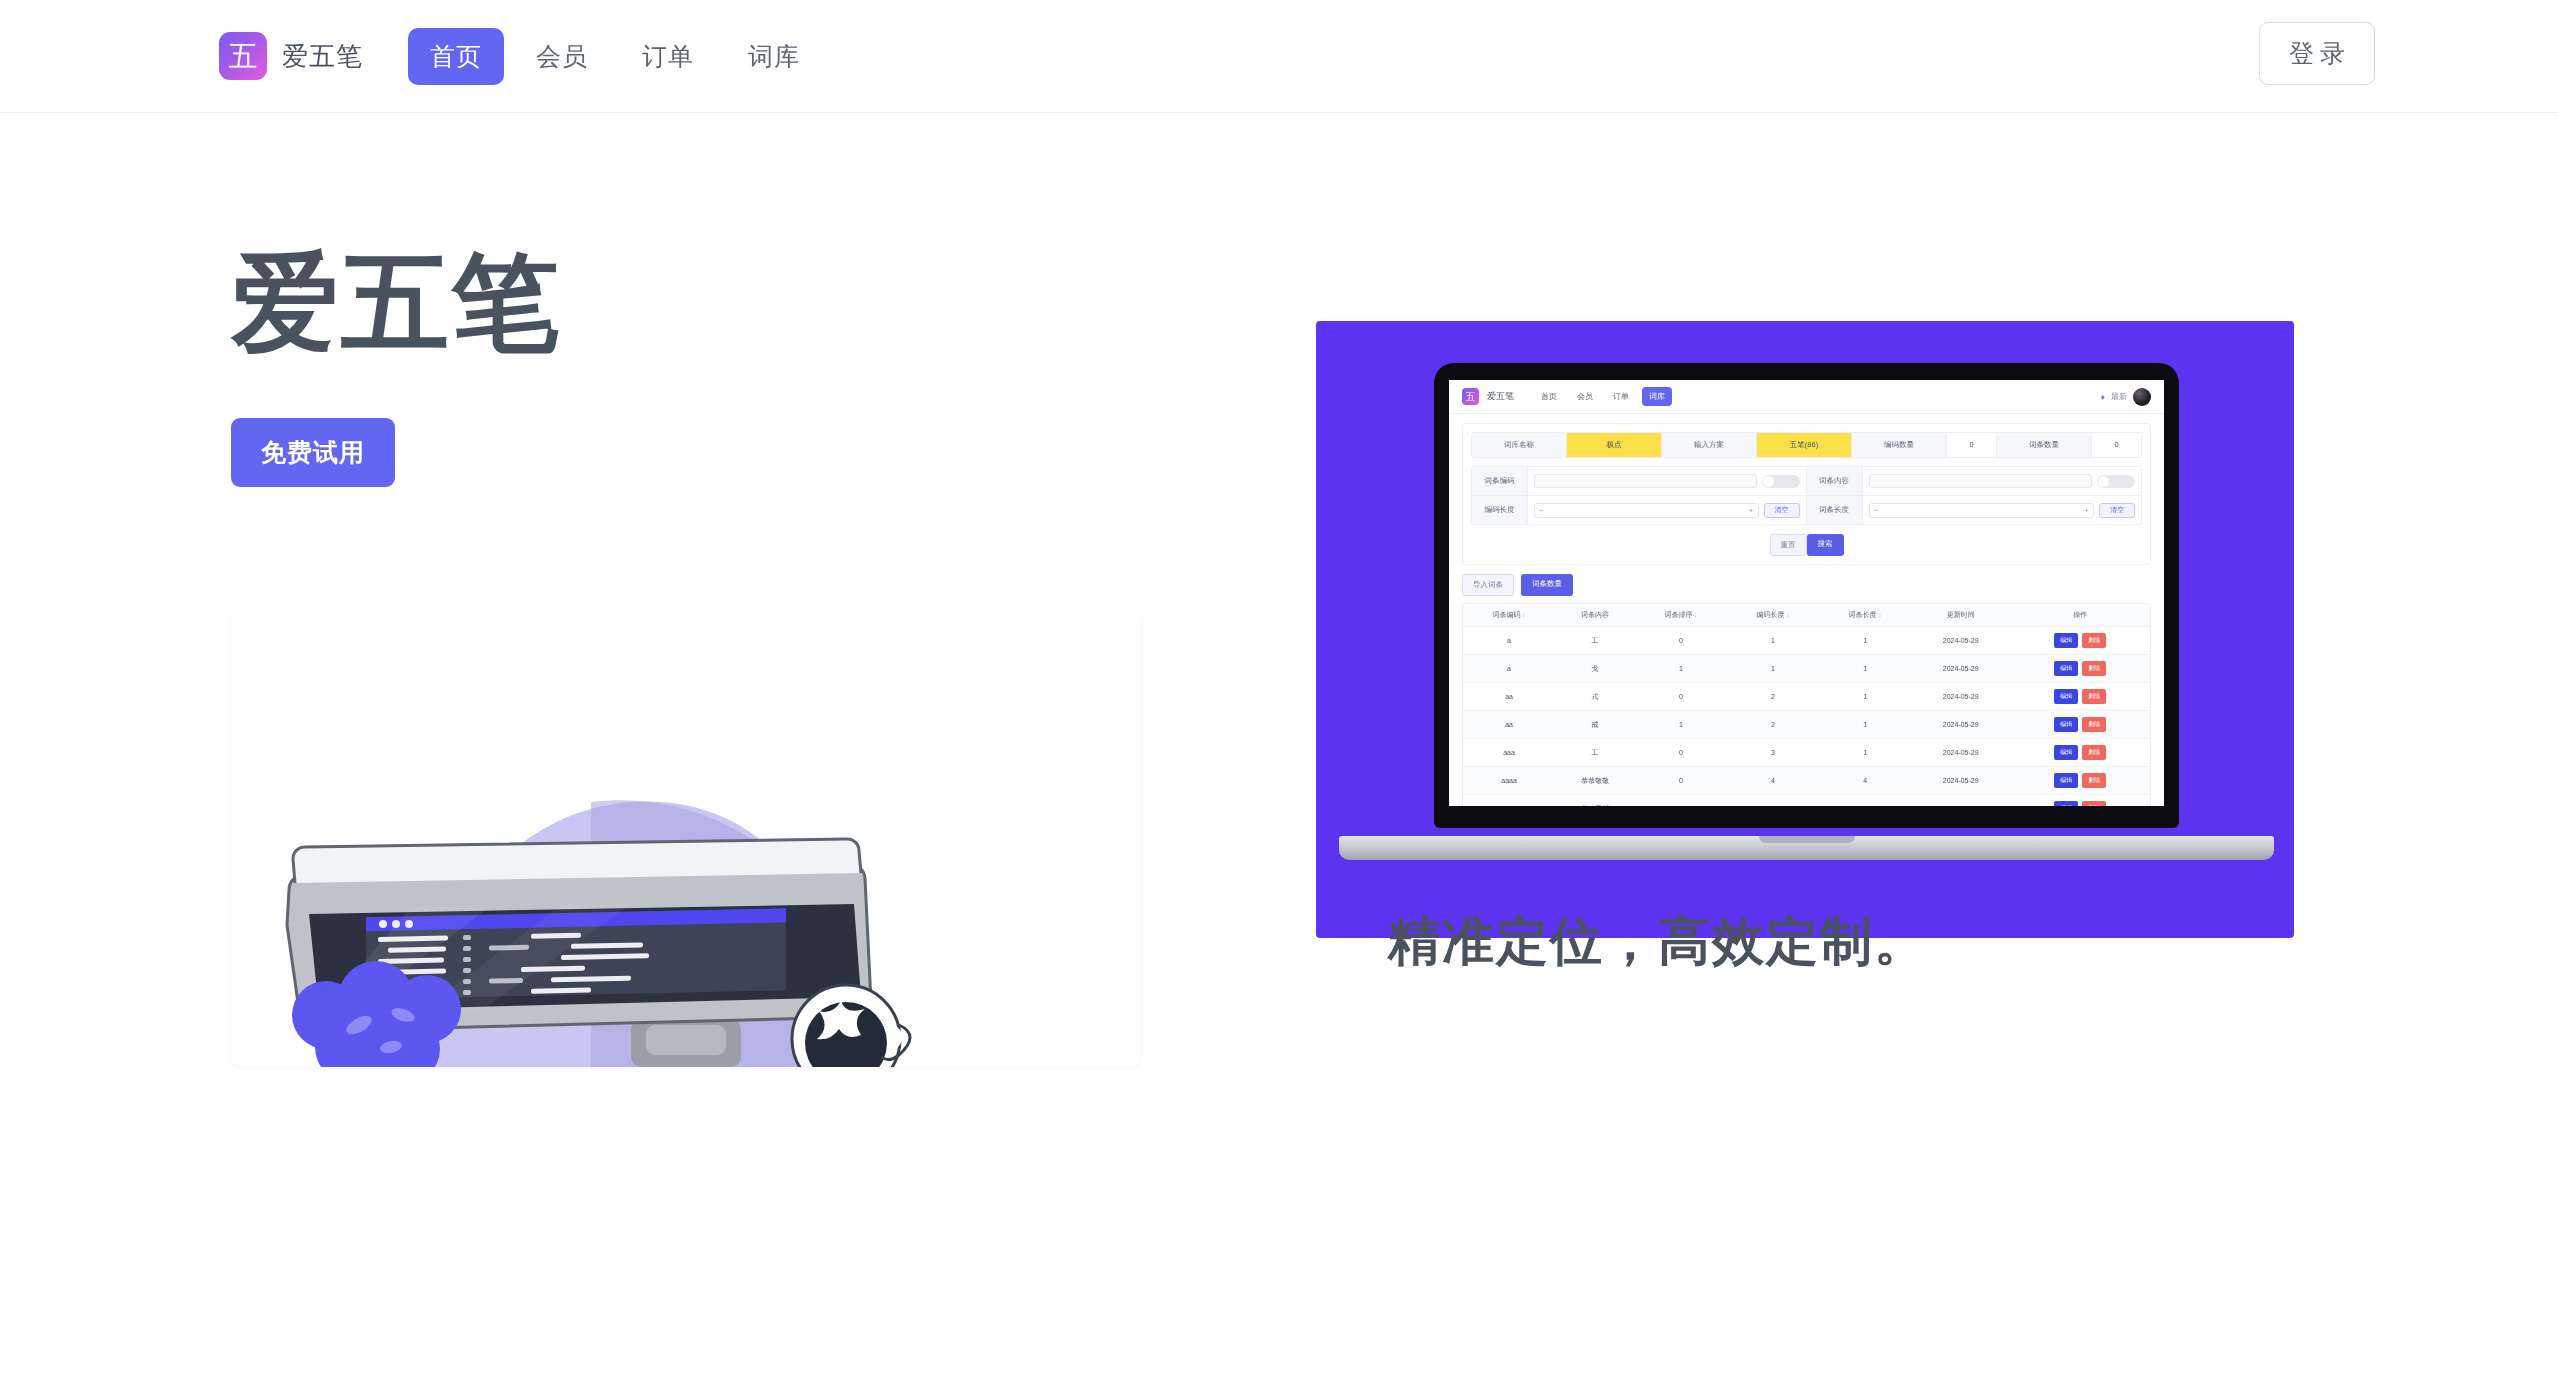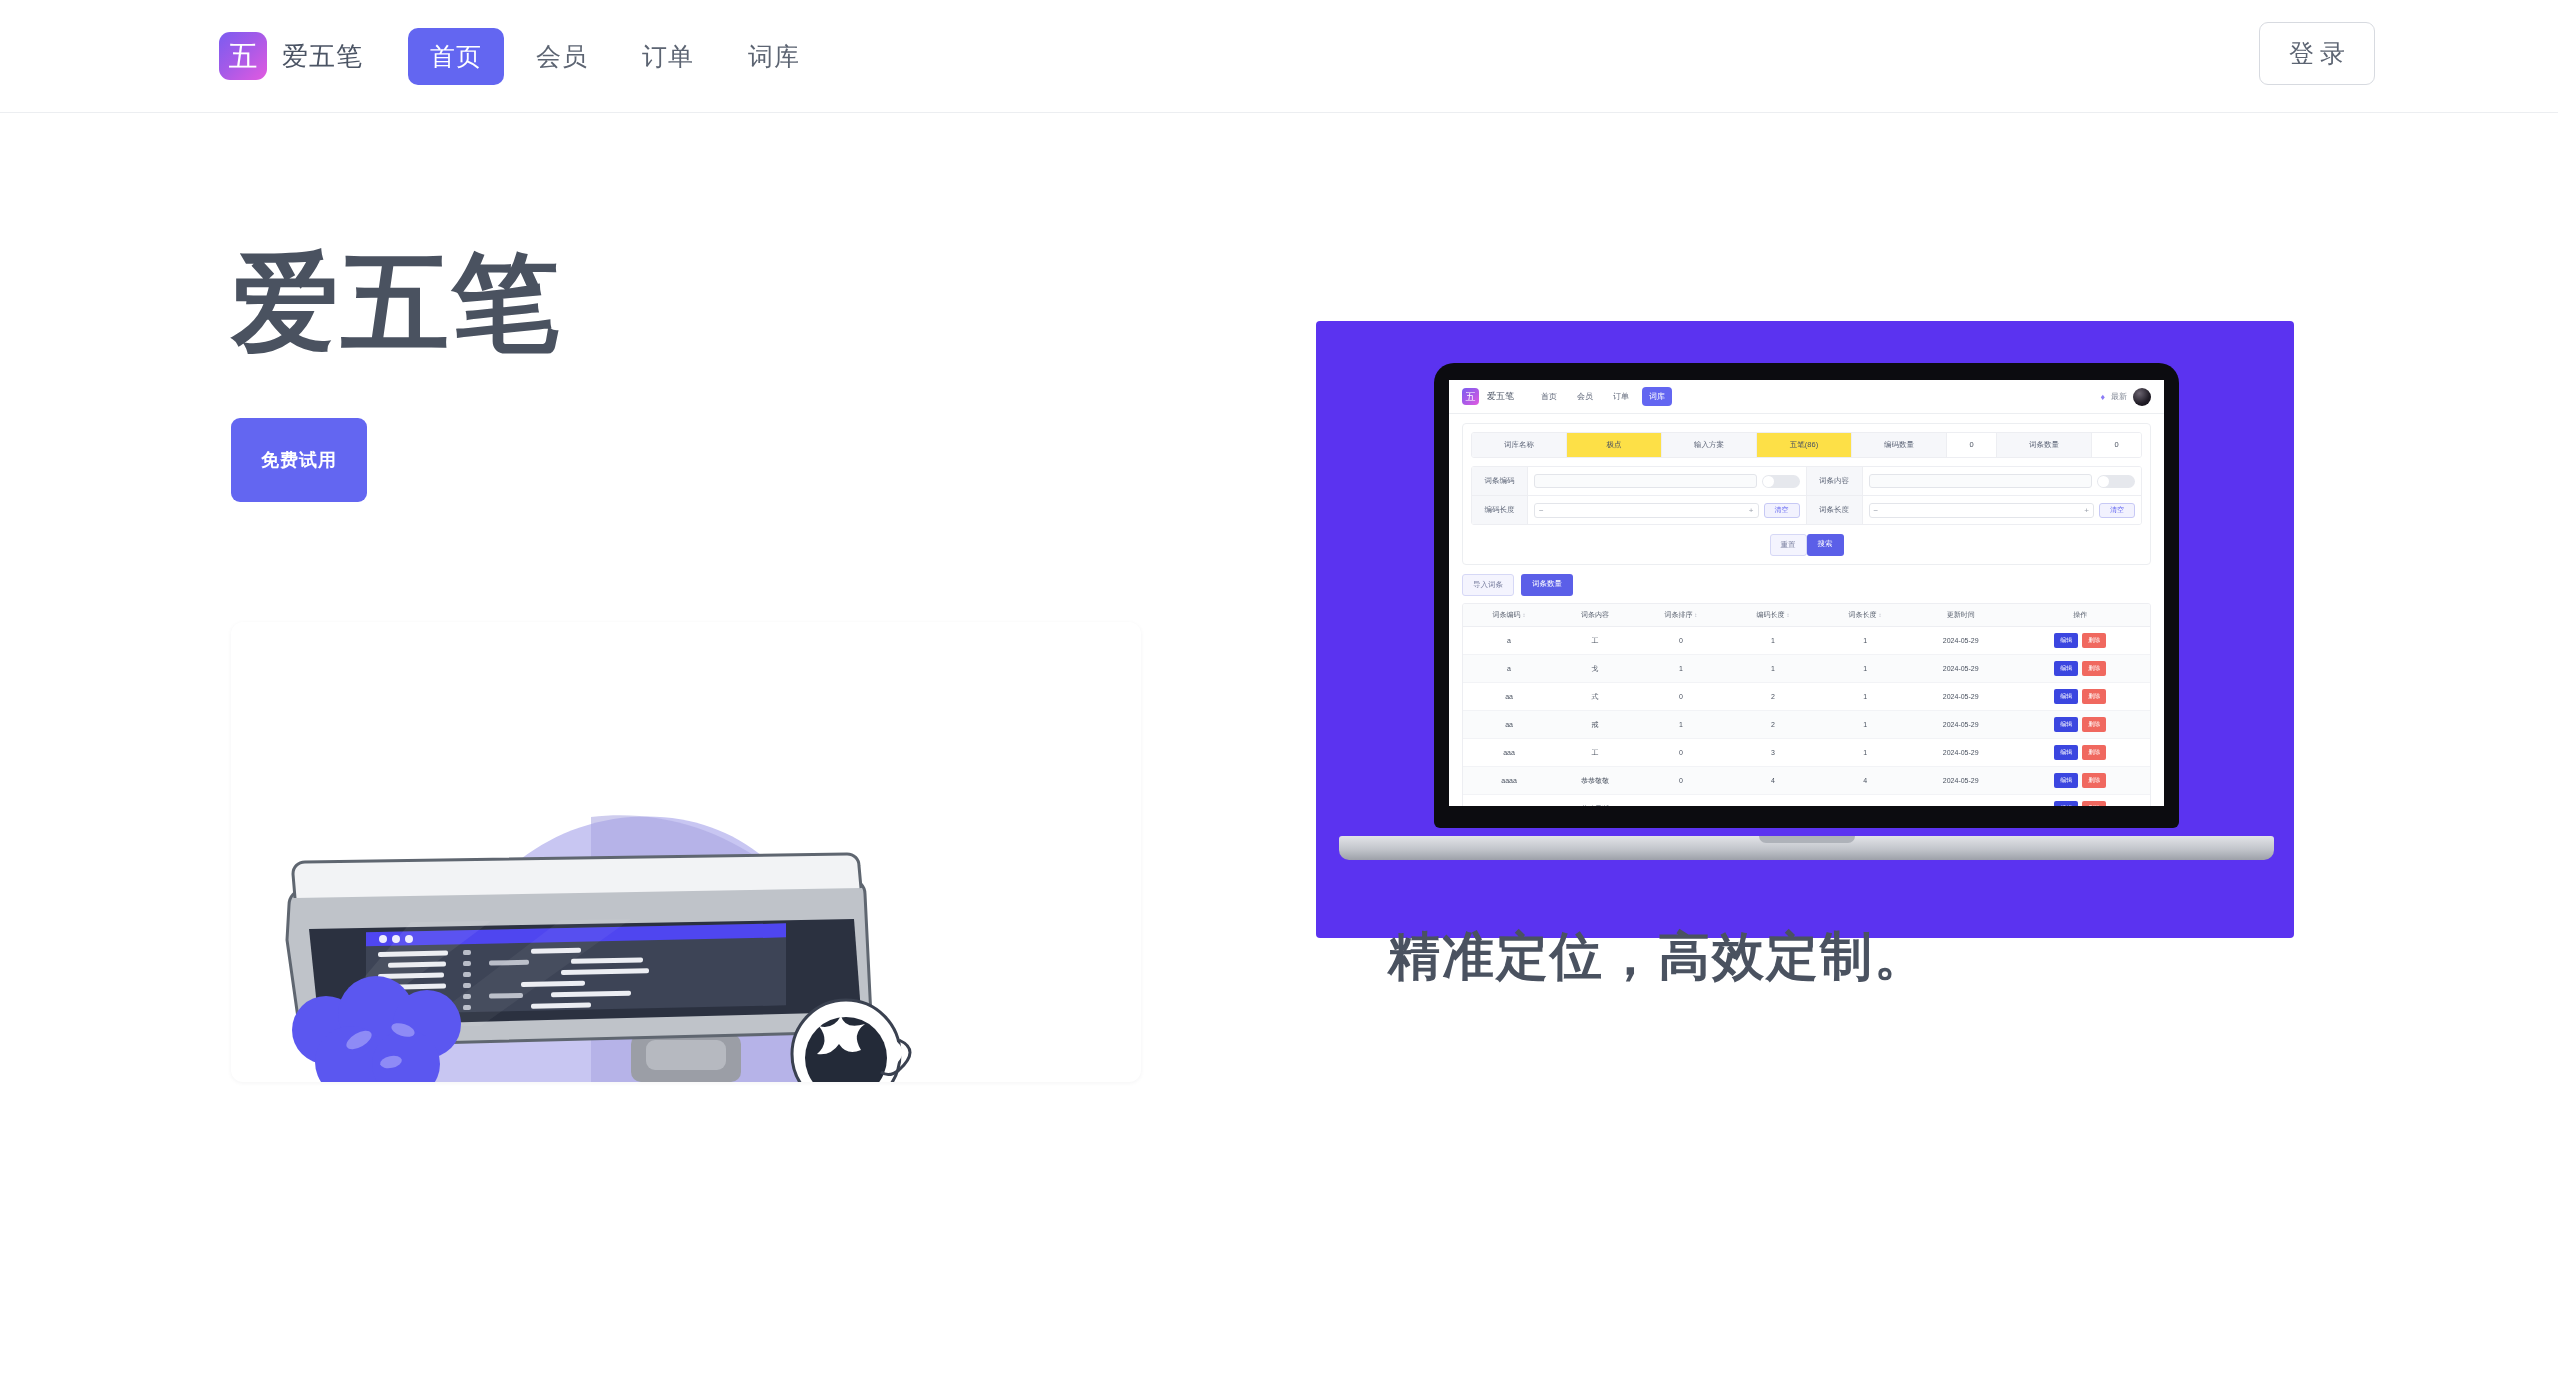--- a/index.html
+++ b/index.html
@@ -113,24 +113,24 @@
     margin-top: 46px;
     font-size: 27px;
     color: #5b6370;
     letter-spacing: 1px;
   }
   .hero-cta {
     display: inline-block;
     margin-top: 54px;
     background: #6366f1;
     color: #ffffff;
-    font-size: 18px;
+    font-size: 25px;
     font-weight: bold;
     letter-spacing: 1px;
-    padding: 30px 30px;
+    padding: 18px 30px;
     border: none;
     border-radius: 9px;
     cursor: pointer;
     font-family: "Liberation Sans", "DejaVu Sans", sans-serif;
   }
 
   
   .mockup-panel {
     position: absolute;
     left: 1316px;

